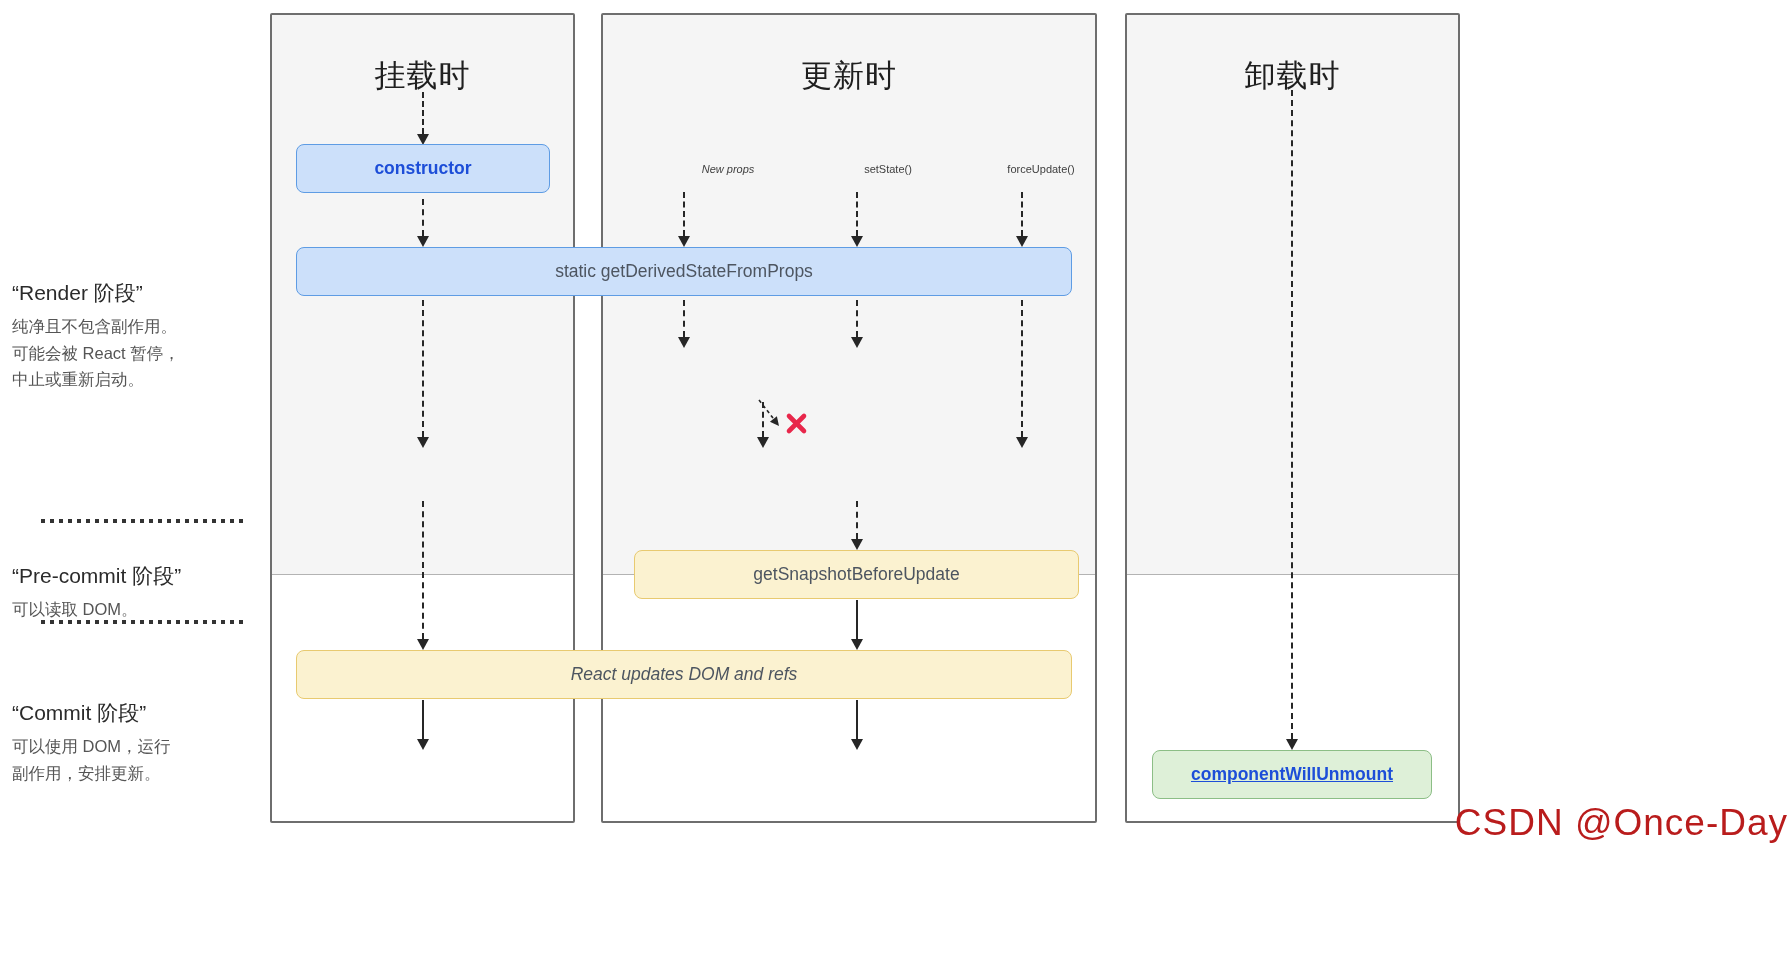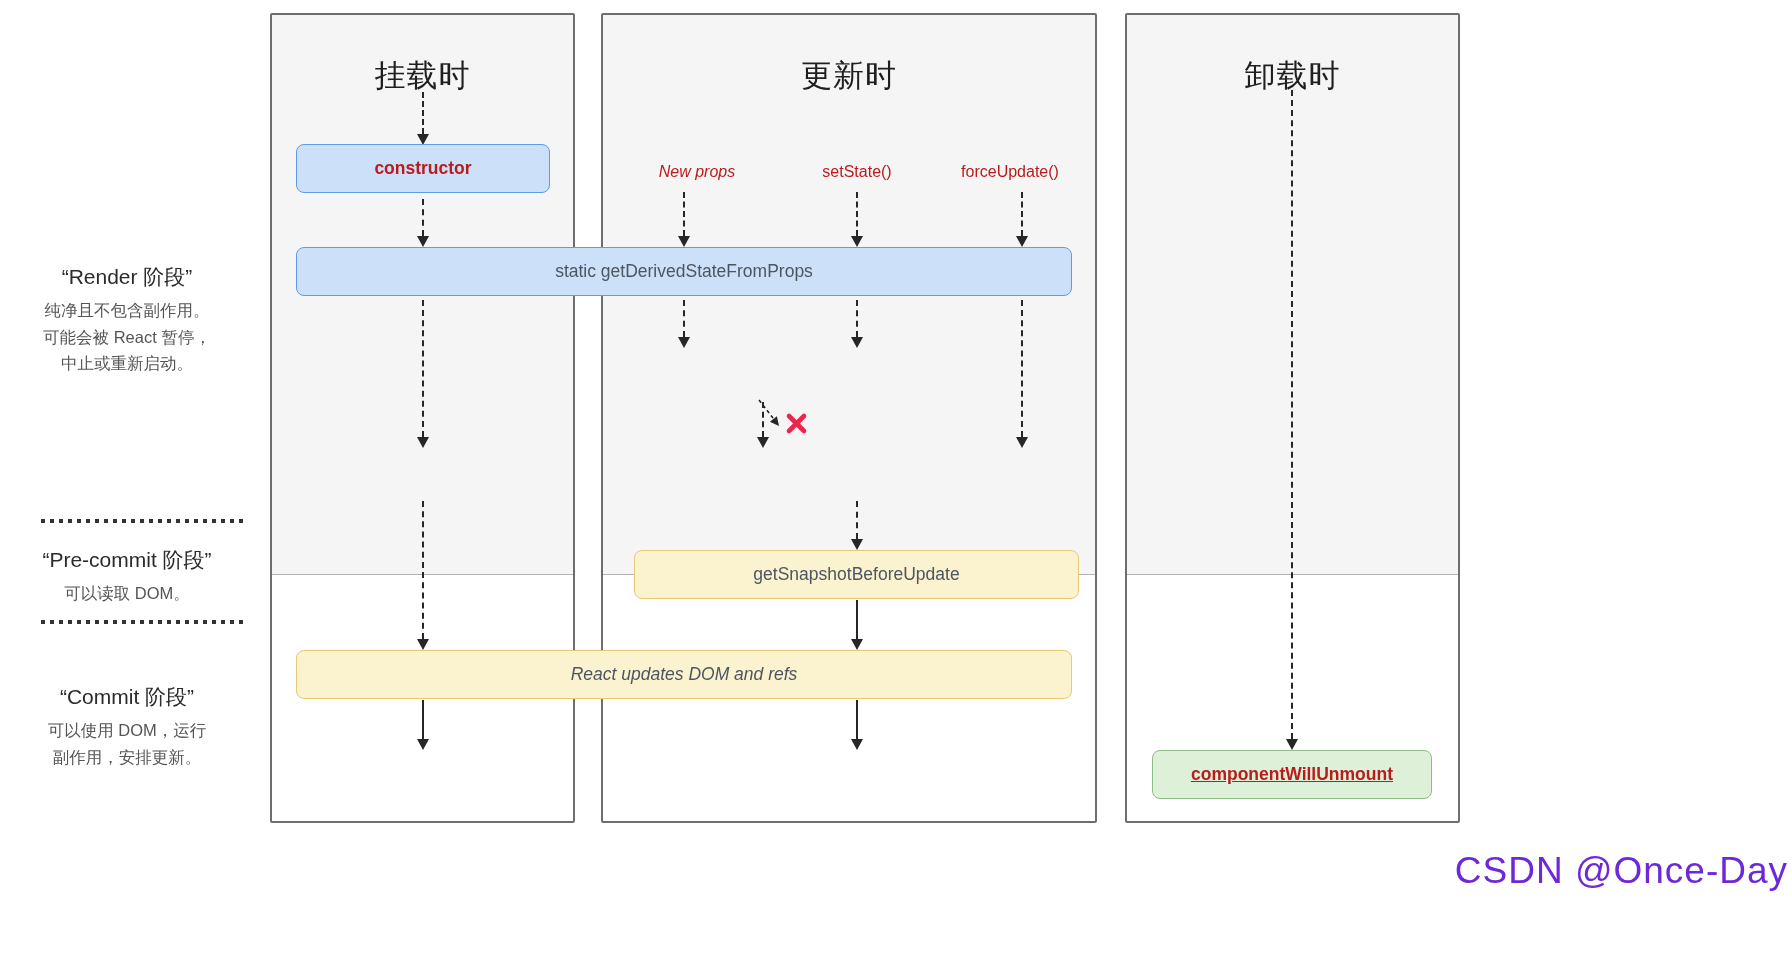--- a/index.html
+++ b/index.html
@@ -8,51 +8,51 @@
 
   
   .col{position:absolute;top:13px;height:810px;box-sizing:border-box;
        border:2px solid #6e6e6e;border-radius:2px;
        background:linear-gradient(to bottom,#f5f5f5 0,#f5f5f5 560px,#ffffff 560px,#ffffff 100%);}
   .col::after{content:"";position:absolute;left:0;right:0;top:559px;height:1px;background:#b3b3b3;}
   .col-title{position:absolute;top:40px;width:100%;text-align:center;
              font-size:31px;color:#1f1f1f;letter-spacing:1px;}
 
   
-  .side{position:absolute;left:4px;width:246px;text-align:center;color:#333;}
+  .side{position:absolute;left:12px;width:246px;text-align:left;color:#333;margin-top:16px;}
   .side .t{font-size:21px;color:#2b2b2b;}
   .side .d{font-size:16.5px;color:#555;line-height:26.5px;margin-top:6px;}
   .dotsep{position:absolute;left:41px;width:204px;height:4px;
           background:repeating-linear-gradient(90deg,#333 0 4px,transparent 4px 9px);}
 
   
   .box{position:absolute;height:49px;box-sizing:border-box;border-radius:8px;
        display:flex;align-items:center;justify-content:center;
        font-size:17.5px;}
   .blue  {background:#cce0fa;border:1px solid #5e9ce4;}
   .yellow{background:#fbf2d0;border:1px solid #e8ca70;}
   .green {background:#def0d8;border:1px solid #8cbe86;}
-  .bold  {font-weight:bold;color:#b91c1c;}
+  .bold  {font-weight:bold;color:#1d4ed8;}
   .plain {color:#4d5560;}
   .ital  {font-style:italic;color:#4d5560;}
 
   
   .trigger{position:absolute;top:163px;transform:translateX(-50%);
-           font-size:16px;color:#b91c1c;white-space:nowrap;}
+           font-size:11px;color:#404040;white-space:nowrap;margin-left:31px;}
   .trigger.i{font-style:italic;}
 
   
   .vl{position:absolute;width:0;border-left:2px dashed #262626;}
   .vl.s{border-left-style:solid;}
   .ah{position:absolute;width:0;height:0;border-left:6px solid transparent;
       border-right:6px solid transparent;border-top:11px solid #262626;}
 
   
-  .wm{position:absolute;right:4px;top:850px;font-size:37px;letter-spacing:1px;
-      color:#6d28d9;text-shadow:1px 1px 0 #ffffff;white-space:nowrap;z-index:9;}
+  .wm{position:absolute;right:4px;top:802px;font-size:37px;letter-spacing:1px;
+      color:#b91c1c;text-shadow:1px 1px 0 #ffffff;white-space:nowrap;z-index:9;}
 </style>
 </head>
 <body>
 
 <div id="stage">
 
   <div class="col" style="left:270px;width:305px;">
     <div class="col-title">挂载时</div>
   </div>
   <div class="col" style="left:601px;width:496px;">

